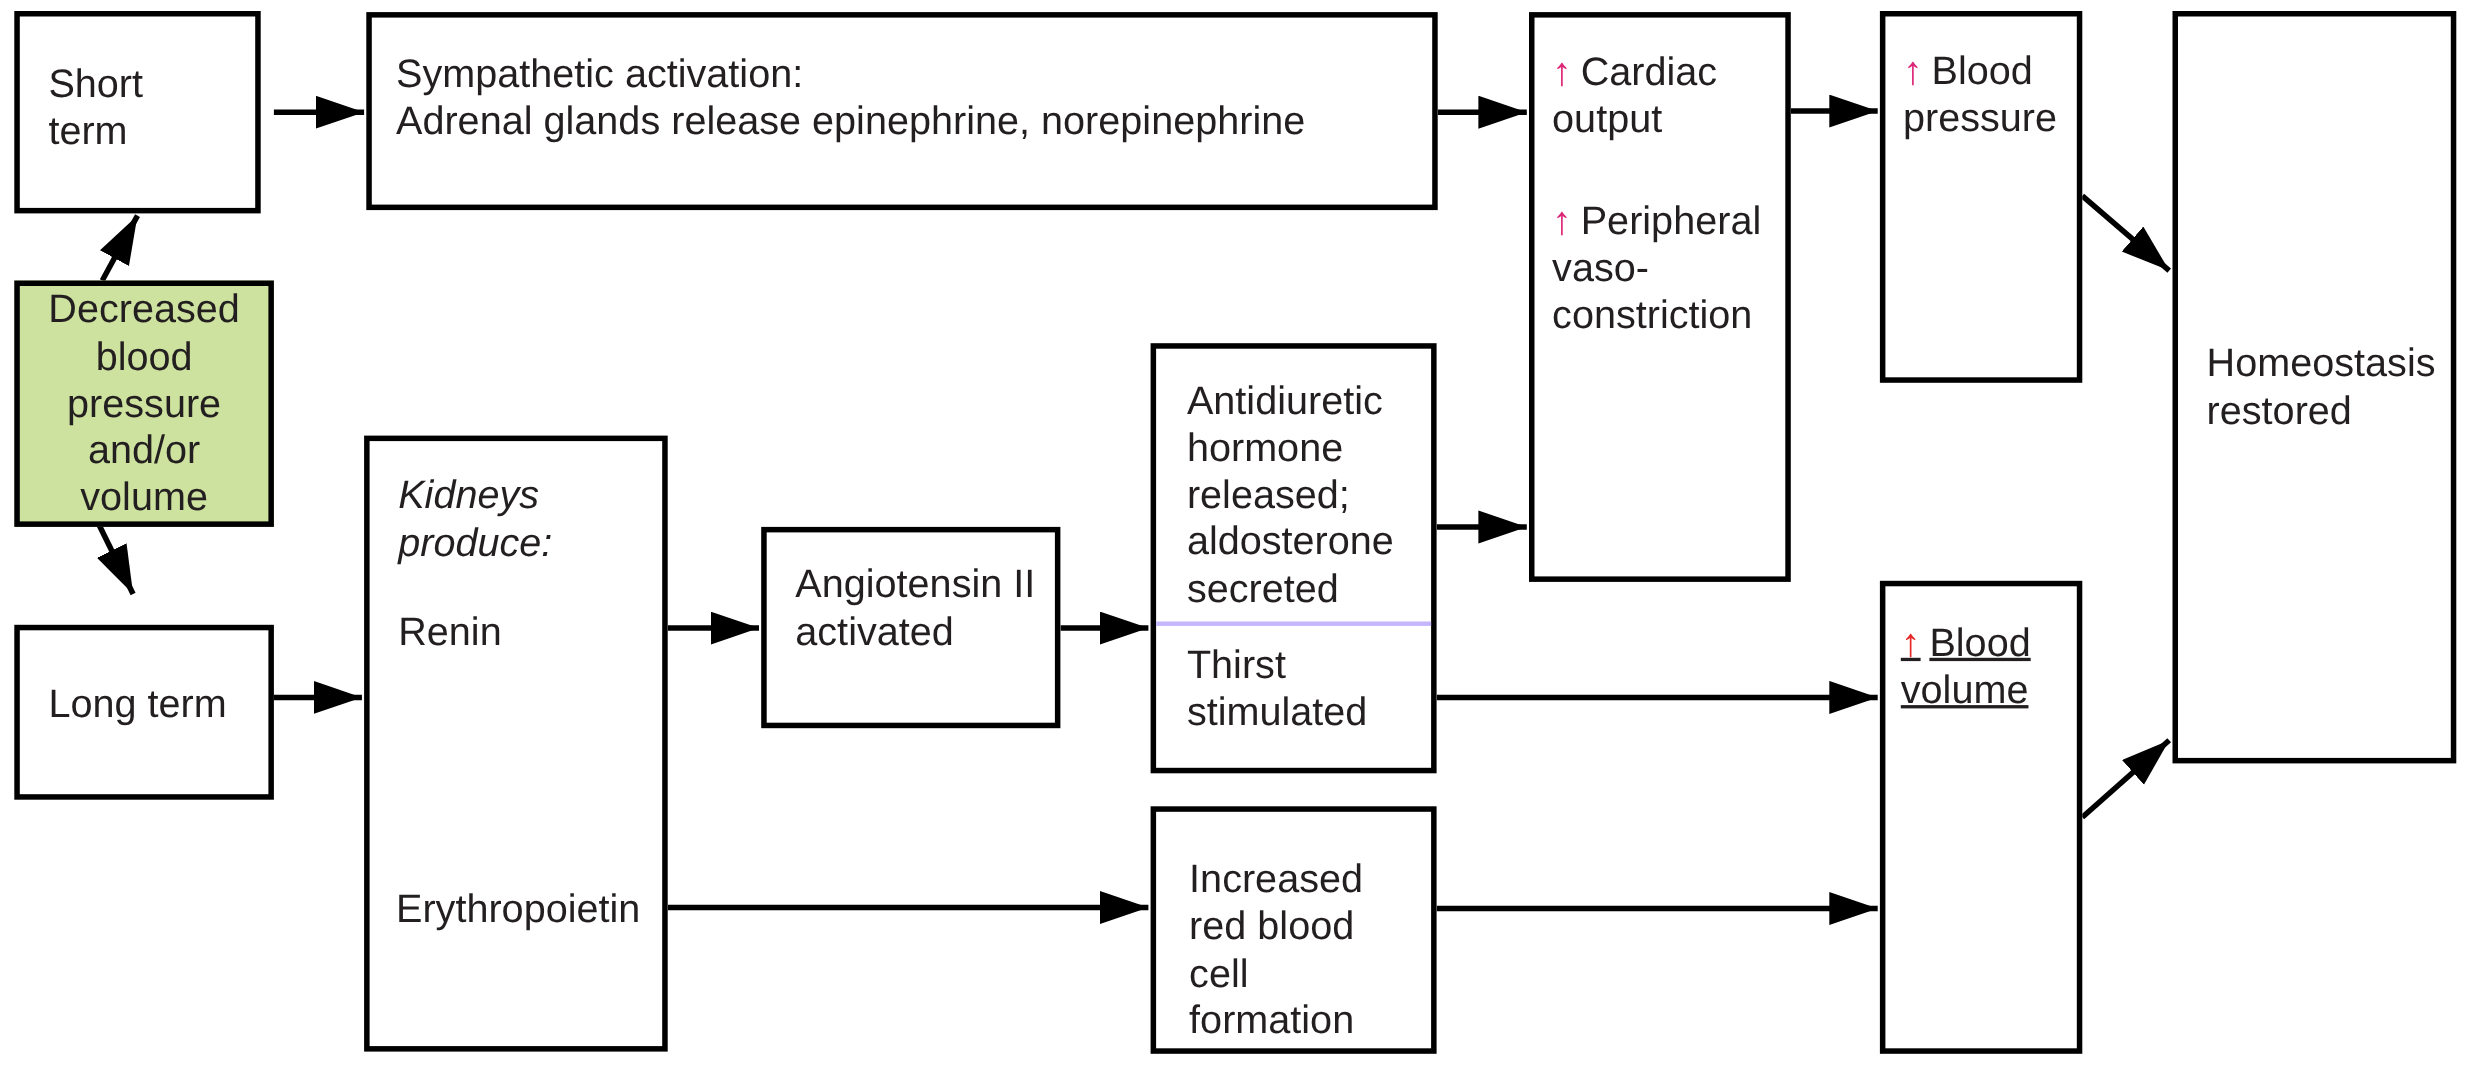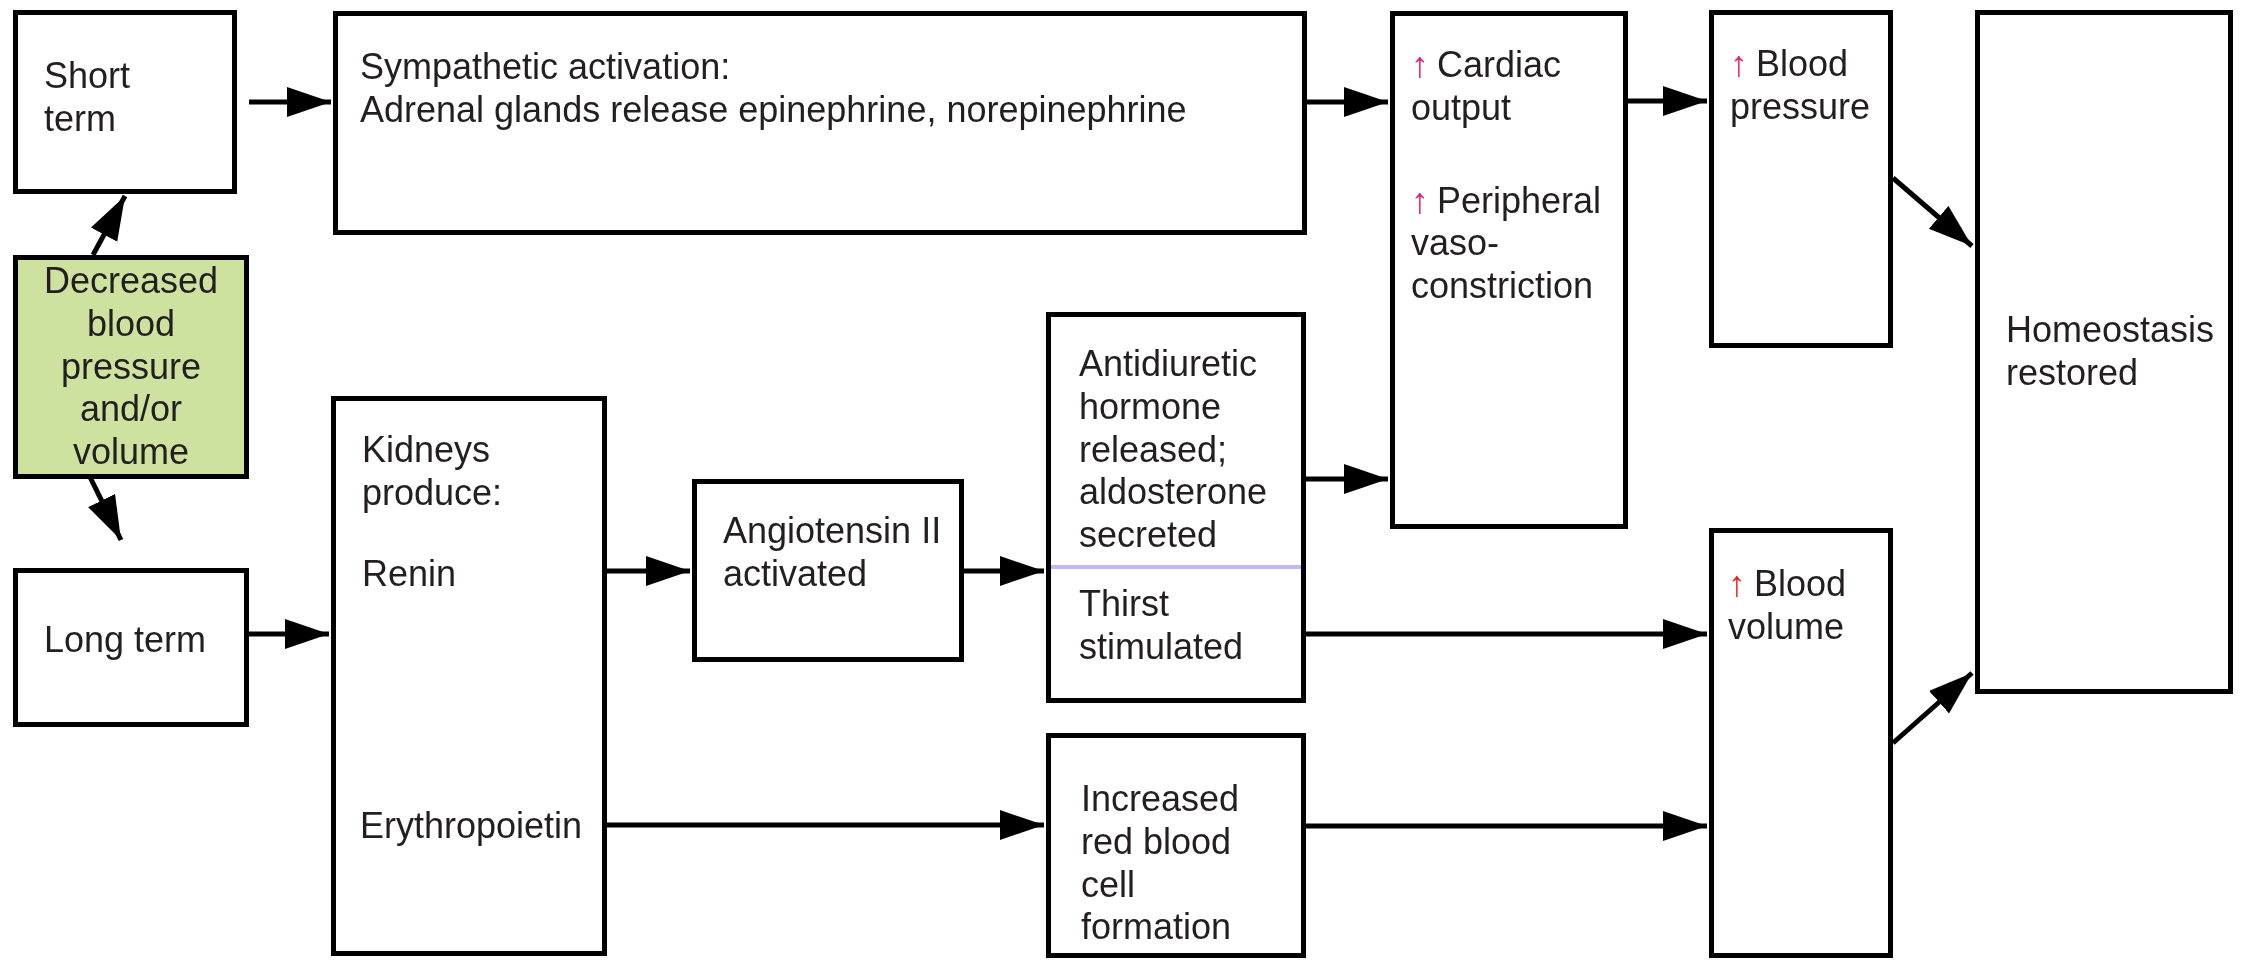--- a/index.html
+++ b/index.html
@@ -26,34 +26,34 @@
     background: #ffffff;
     border: 5px solid #000000;
   }
 
   
   #box-short        { left: 13px;   top: 10px;  width: 224px; height: 184px; padding: 40px 20px 0 26px; }
   #box-trigger      { left: 13px;   top: 255px; width: 236px; height: 224px;
                       display: flex; align-items: center; justify-content: center;
                       text-align: center; padding: 0 4px; }
   #box-long         { left: 13px;   top: 568px; width: 236px; height: 159px; padding: 46px 20px 0 26px; }
-  #box-sympathetic  { left: 333px;  top: 11px;  width: 974px; height: 224px; padding: 30px 18px 0 22px; }
+  #box-sympathetic  { left: 333px;  top: 11px;  width: 974px; height: 180px; padding: 30px 18px 0 22px; }
   #box-kidneys      { left: 331px;  top: 396px; width: 276px; height: 560px; }
   #box-kidneys .kidneys-line { position: absolute; left: 26px; right: 2px; }
-  #kidneys-intro    { top: 28px; }
+  #kidneys-intro    { top: 28px; font-style: italic; }
   #kidneys-renin    { top: 152px; }
   #kidneys-epo      { top: 404px; left: 24px !important; white-space: nowrap; }
   #box-angiotensin  { left: 692px;  top: 479px; width: 272px; height: 183px; padding: 26px 2px 0 26px; }
   #box-adh-thirst   { left: 1046px; top: 312px; width: 260px; height: 391px; padding: 0; }
   #section-adh      { height: 252px; border-bottom: 4px solid #c4b5fd; padding: 26px 20px 0 28px; }
   #section-thirst   { padding: 14px 20px 0 28px; }
   #box-cardiac      { left: 1390px; top: 11px;  width: 238px; height: 518px; padding: 28px 6px 0 16px; }
   #box-cardiac .entry2 { margin-top: 50px; }
   #box-bp           { left: 1709px; top: 10px;  width: 184px; height: 338px; padding: 28px 2px 0 16px; }
-  #box-bv           { left: 1709px; top: 528px; width: 184px; height: 430px; padding: 30px 2px 0 14px; }
+  #box-bv           { left: 1709px; top: 528px; width: 184px; height: 430px; padding: 30px 2px 0 14px; text-decoration: underline; }
   #box-rbc          { left: 1046px; top: 733px; width: 260px; height: 225px; padding: 40px 20px 0 30px; }
   #box-homeostasis  { left: 1975px; top: 10px;  width: 258px; height: 684px;
                       display: flex; align-items: center; padding: 0 4px 0 26px; }
 
   .up-arrow { font-weight: bold; margin-right: 8px; }
 </style>
 </head>
 <body>
 
 <div id="canvas">

